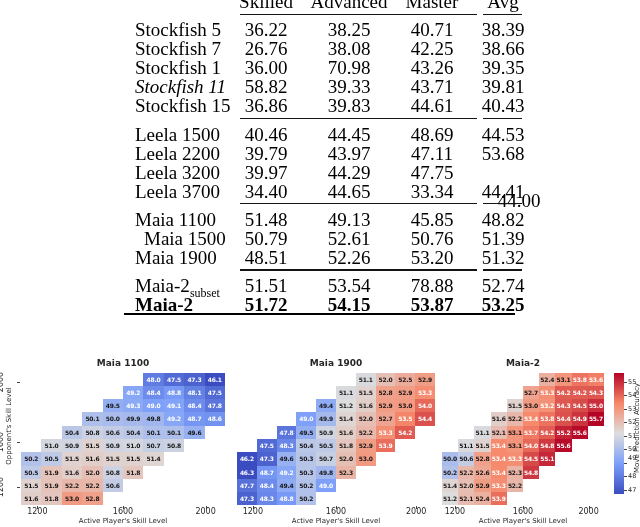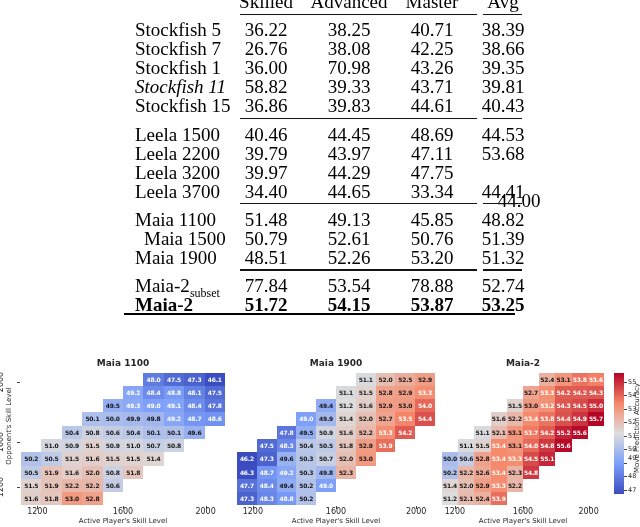--- a/index.html
+++ b/index.html
@@ -100,21 +100,21 @@
         <div class="tbl-abs tbl-val" style="left: 231px; top: 227.8px; width: 70px;">50.79</div>
         <div class="tbl-abs tbl-val" style="left: 314px; top: 227.8px; width: 70px;">52.61</div>
         <div class="tbl-abs tbl-val" style="left: 397px; top: 227.8px; width: 70px;">50.76</div>
         <div class="tbl-abs tbl-val" style="left: 468px; top: 227.8px; width: 70px;">51.39</div>
         <div class="tbl-abs tbl-name" style="left: 135px; top: 246.8px; width: 110px;">Maia 1900</div>
         <div class="tbl-abs tbl-val" style="left: 231px; top: 246.8px; width: 70px;">48.51</div>
         <div class="tbl-abs tbl-val" style="left: 314px; top: 246.8px; width: 70px;">52.26</div>
         <div class="tbl-abs tbl-val" style="left: 397px; top: 246.8px; width: 70px;">53.20</div>
         <div class="tbl-abs tbl-val" style="left: 468px; top: 246.8px; width: 70px;">51.32</div>
         <div class="tbl-abs tbl-name" style="left: 135px; top: 274.8px; width: 110px;">Maia-2<sub class="tbl-sub">subset</sub></div>
-        <div class="tbl-abs tbl-val" style="left: 231px; top: 274.8px; width: 70px;">77.84</div>
+        <div class="tbl-abs tbl-val" style="left: 231px; top: 274.8px; width: 70px;">51.51</div>
         <div class="tbl-abs tbl-val" style="left: 314px; top: 274.8px; width: 70px;">53.54</div>
         <div class="tbl-abs tbl-val" style="left: 397px; top: 274.8px; width: 70px;">78.88</div>
         <div class="tbl-abs tbl-val" style="left: 468px; top: 274.8px; width: 70px;">52.74</div>
         <div class="tbl-abs tbl-name tbl-bold" style="left: 135px; top: 294px; width: 110px;">Maia-2</div>
         <div class="tbl-abs tbl-val tbl-bold" style="left: 231px; top: 294px; width: 70px;">51.72</div>
         <div class="tbl-abs tbl-val tbl-bold" style="left: 314px; top: 294px; width: 70px;">54.15</div>
         <div class="tbl-abs tbl-val tbl-bold" style="left: 397px; top: 294px; width: 70px;">53.87</div>
         <div class="tbl-abs tbl-val tbl-bold" style="left: 468px; top: 294px; width: 70px;">53.25</div>
       </div>
 

